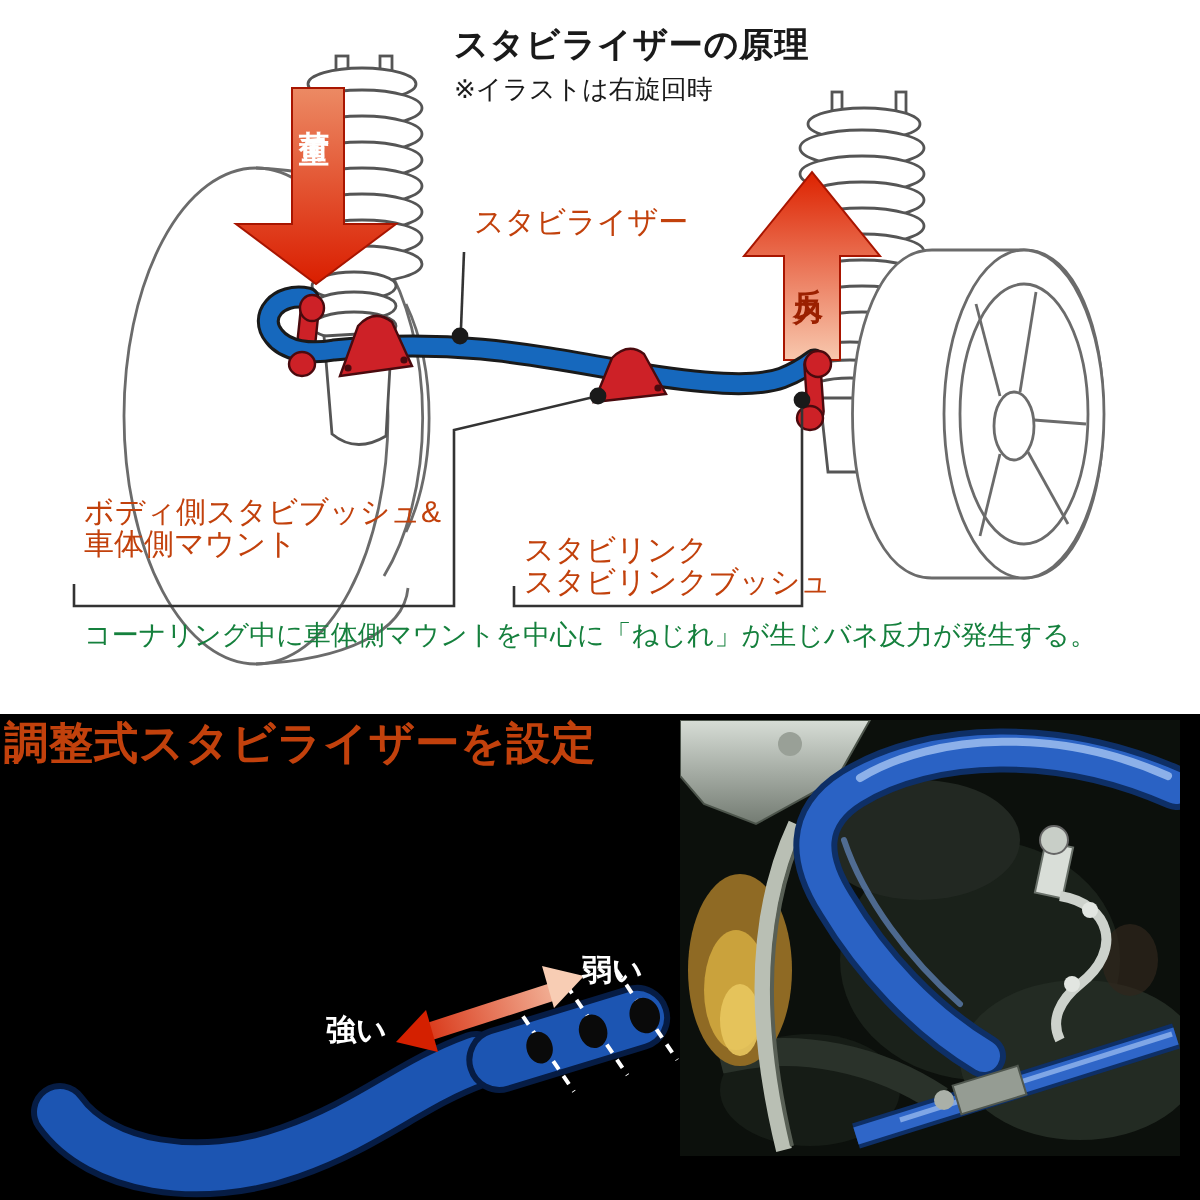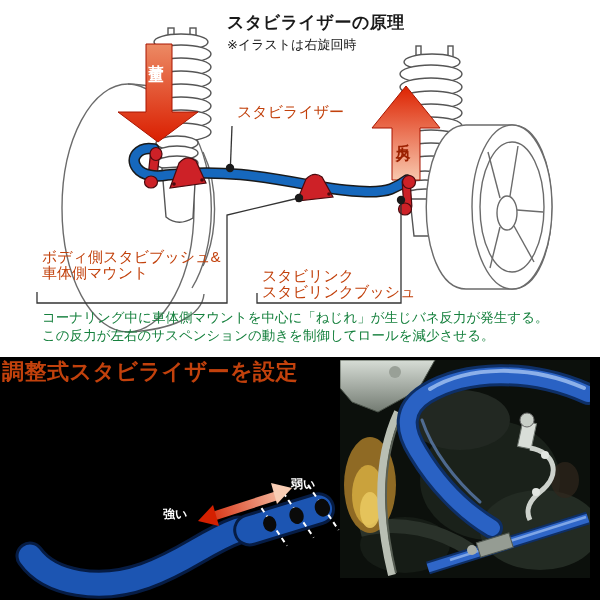--- a/index.html
+++ b/index.html
@@ -18,21 +18,21 @@
   .small-label{font-size:15px;color:#c2410c;line-height:16px;}
   .desc{font-size:13.5px;color:#15803d;}
   .vtext{
     writing-mode:vertical-rl;text-orientation:upright;
     font-size:15px;font-weight:bold;letter-spacing:3px;line-height:1;
   }
   
   #bottom-panel{left:0;top:357px;width:600px;height:243px;background:#000;}
   .heading{font-size:22px;font-weight:bold;color:#c2410c;letter-spacing:.5px;}
   .body-line{font-size:17px;color:#f4f4f4;line-height:25px;letter-spacing:.5px;}
-  .adj-label{font-size:12px;font-weight:bold;color:#ffffff;}
+  .adj-label{font-size:15px;font-weight:bold;color:#ffffff;}
   svg{display:block;}
 </style>
 </head>
 <body>
 
 <div id="stage">
 
   <div id="top-panel" class="abs">
 
     <svg width="600" height="357" viewBox="0 0 600 357">
@@ -166,21 +166,20 @@
       <div class="jp small-label">ボディ側スタビブッシュ&amp;</div>
       <div class="jp small-label">車体側マウント</div>
     </div>
 
     <div class="abs" style="left:262px;top:268px;">
       <div class="jp small-label">スタビリンク</div>
       <div class="jp small-label">スタビリンクブッシュ</div>
     </div>
 
     <div class="abs jp desc" style="left:42px;top:309px;">コーナリング中に車体側マウントを中心に「ねじれ」が生じバネ反力が発生する。</div>
-    <div class="abs jp desc" style="left:42px;top:327px;">この反力が左右のサスペンションの動きを制御してロールを減少させる。</div>
   </div>
 
   <div id="bottom-panel" class="abs"></div>
 
   <div class="abs jp heading" style="left:2px;top:357px;">調整式スタビライザーを設定</div>
 
   <svg class="abs" style="left:0;top:470px;" width="345" height="130" viewBox="0 0 345 130">
     <defs>
       <linearGradient id="adjArrowGrad" gradientUnits="userSpaceOnUse" x1="200" y1="50" x2="292" y2="18">
         <stop offset="0" stop-color="#d42000"></stop>

